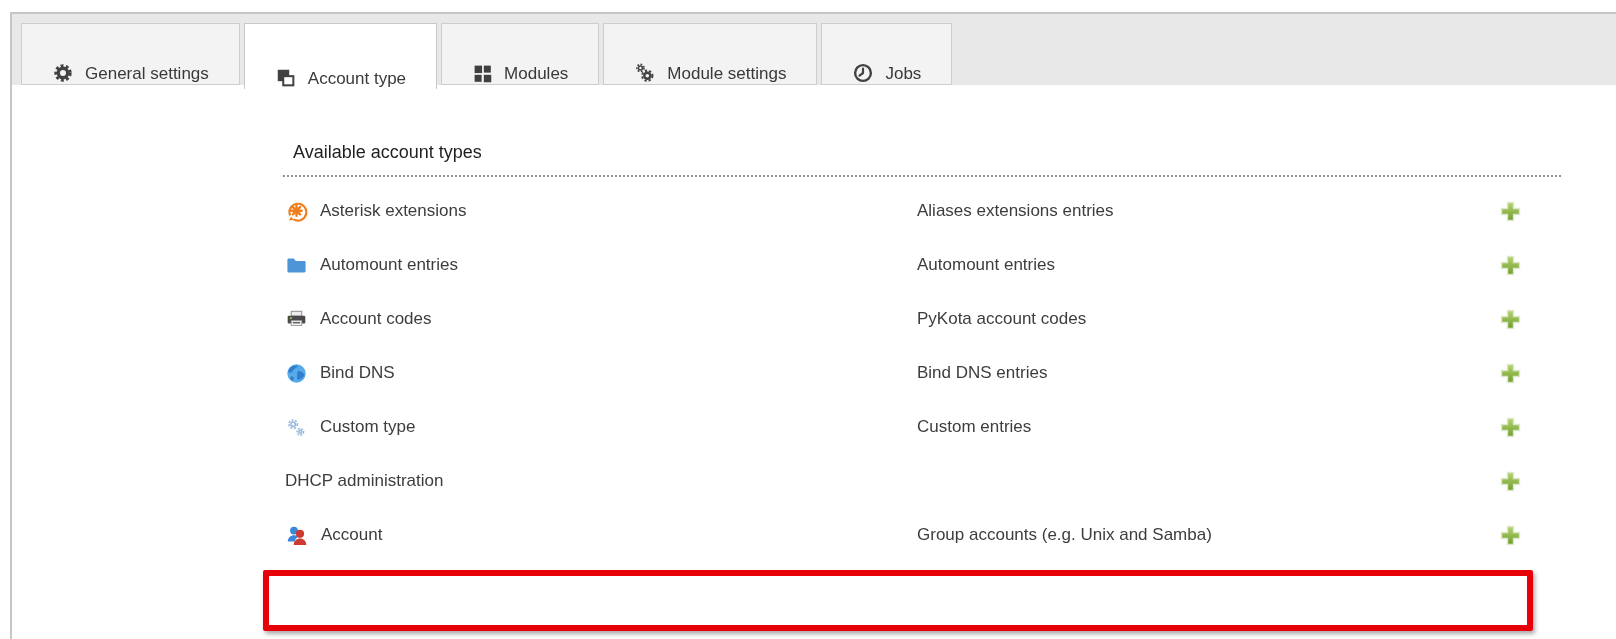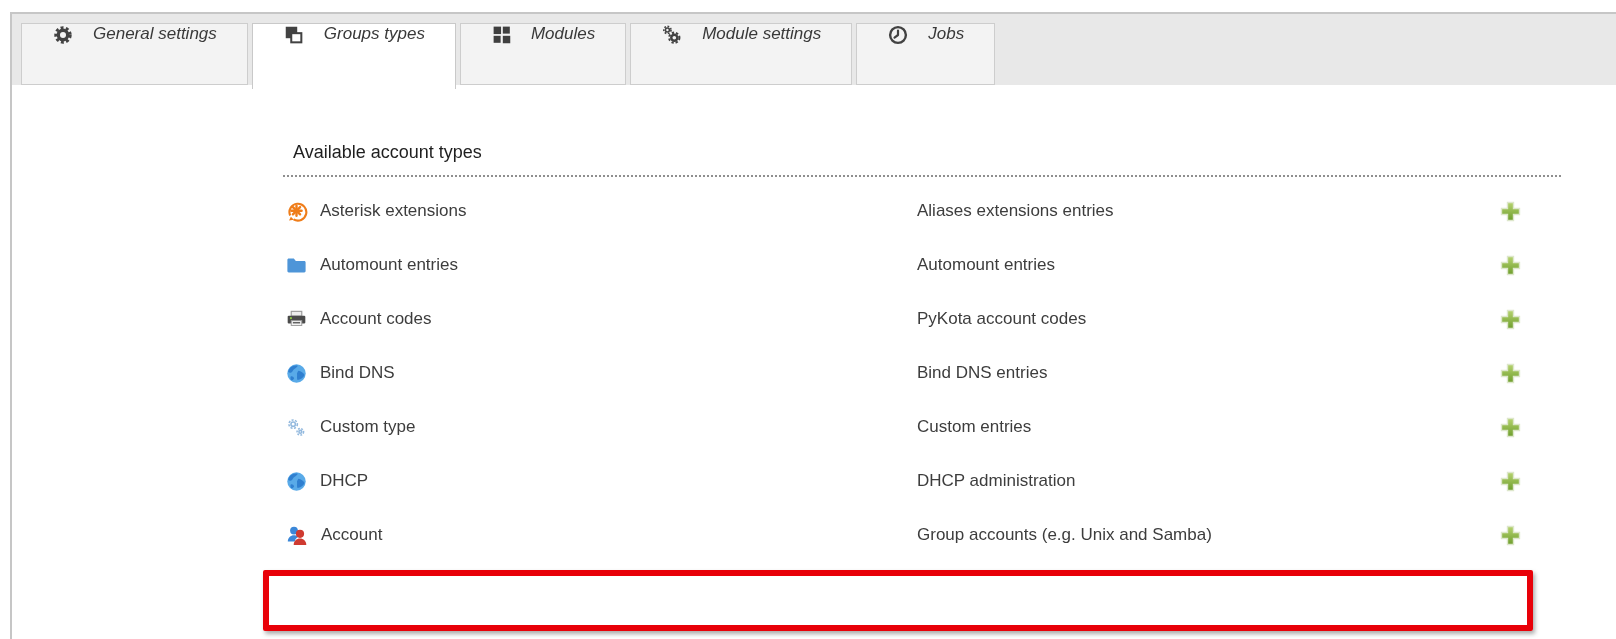--- a/index.html
+++ b/index.html
@@ -18,29 +18,28 @@
 
   
   .tabstrip {
     position: absolute; left: 12px; top: 14px; right: 0; height: 71px;
     background: #e8e8e8;
     display: flex; align-items: flex-end;
     padding-left: 9px;
   }
   .tab {
     height: 62px;
-    display: flex; align-items: flex-start; gap: 19px;
+    display: flex; align-items: flex-end; gap: 11px;
     padding: 0 30px;
     background: #f3f3f3;
     border: 1px solid #cdcdcd;
     margin-right: 4px;
     font-size: 17px; color: #393939;
     white-space: nowrap;
     cursor: pointer;
-    font-style: italic;
   }
   .tab.active {
     background: #fff;
     border-color: #c9c9c9;
     border-bottom: none;
     height: 66px;
     margin-bottom: -4px;
     position: relative; z-index: 2;
   }
   .tab-icon svg, .row-icon svg, .add-btn svg { display: block; }
@@ -104,21 +103,21 @@
         </span>
     <span class="tab-label">General settings</span>
   </div>
       <div class="tab active">
     <span class="tab-icon">
           <svg width="22" height="22" viewBox="0 0 24 24">
             <rect x="3" y="3" width="12.5" height="12.5" fill="#424242"></rect>
             <rect x="9" y="10" width="11" height="10" fill="#ffffff" stroke="#424242" stroke-width="2.2"></rect>
           </svg>
         </span>
-    <span class="tab-label">Groups types</span>
+    <span class="tab-label">Account type</span>
   </div>
       <div class="tab">
     <span class="tab-icon">
           <svg width="21" height="21" viewBox="0 0 24 24" fill="#3f3f3f">
             <rect x="3" y="3" width="8.5" height="8.5"></rect>
             <rect x="13.5" y="3" width="8" height="8"></rect>
             <rect x="3" y="13.5" width="8" height="8"></rect>
             <rect x="13.5" y="13.5" width="8.5" height="8.5"></rect>
           </svg>
         </span>
@@ -254,31 +253,20 @@
     <div class="cell-desc">Custom entries</div>
     <div class="cell-add">
       <span class="add-btn">
               <svg width="21" height="21" viewBox="0 0 21 21">
                 <path d="M7.5 1.5 h6 v6 h6 v6 h-6 v6 h-6 v-6 h-6 v-6 h6 Z" fill="url(#plusgrad)" stroke="#dde7cb" stroke-width="1.4"></path>
               </svg>
             </span>
     </div>
   </div>
         <div class="row">
-    <div class="cell-name">
-      <span class="row-icon">
-              <svg width="23" height="23" viewBox="0 0 24 24">
-                <circle cx="12" cy="12" r="9.6" fill="#59aae8"></circle>
-                <path d="M4 8 C6 4.5 10 3 13.5 4 C12 6.5 9 7 8 9.5 C7 12 4.5 11.5 3.2 10.5 Z" fill="#2f7fd0"></path>
-                <path d="M14 9 C16.5 9.5 19.5 11 20.5 13.5 C19 16.5 16 18.5 13 18.8 C12 16.5 13 14 12.5 12 C13 10.5 13.5 9.5 14 9 Z" fill="#2f7fd0"></path>
-                <path d="M6 15 C7.5 14.5 9 15.5 9.5 17 C9 18.5 7.5 19.5 6.5 19 C5.5 17.8 5.5 16 6 15 Z" fill="#2f7fd0"></path>
-              </svg>
-            </span>
-      <span class="row-label">DHCP</span>
-    </div>
     <div class="cell-desc">DHCP administration</div>
     <div class="cell-add">
       <span class="add-btn">
               <svg width="21" height="21" viewBox="0 0 21 21">
                 <path d="M7.5 1.5 h6 v6 h6 v6 h-6 v6 h-6 v-6 h-6 v-6 h6 Z" fill="url(#plusgrad)" stroke="#dde7cb" stroke-width="1.4"></path>
               </svg>
             </span>
     </div>
   </div>
         <div class="row highlighted">

